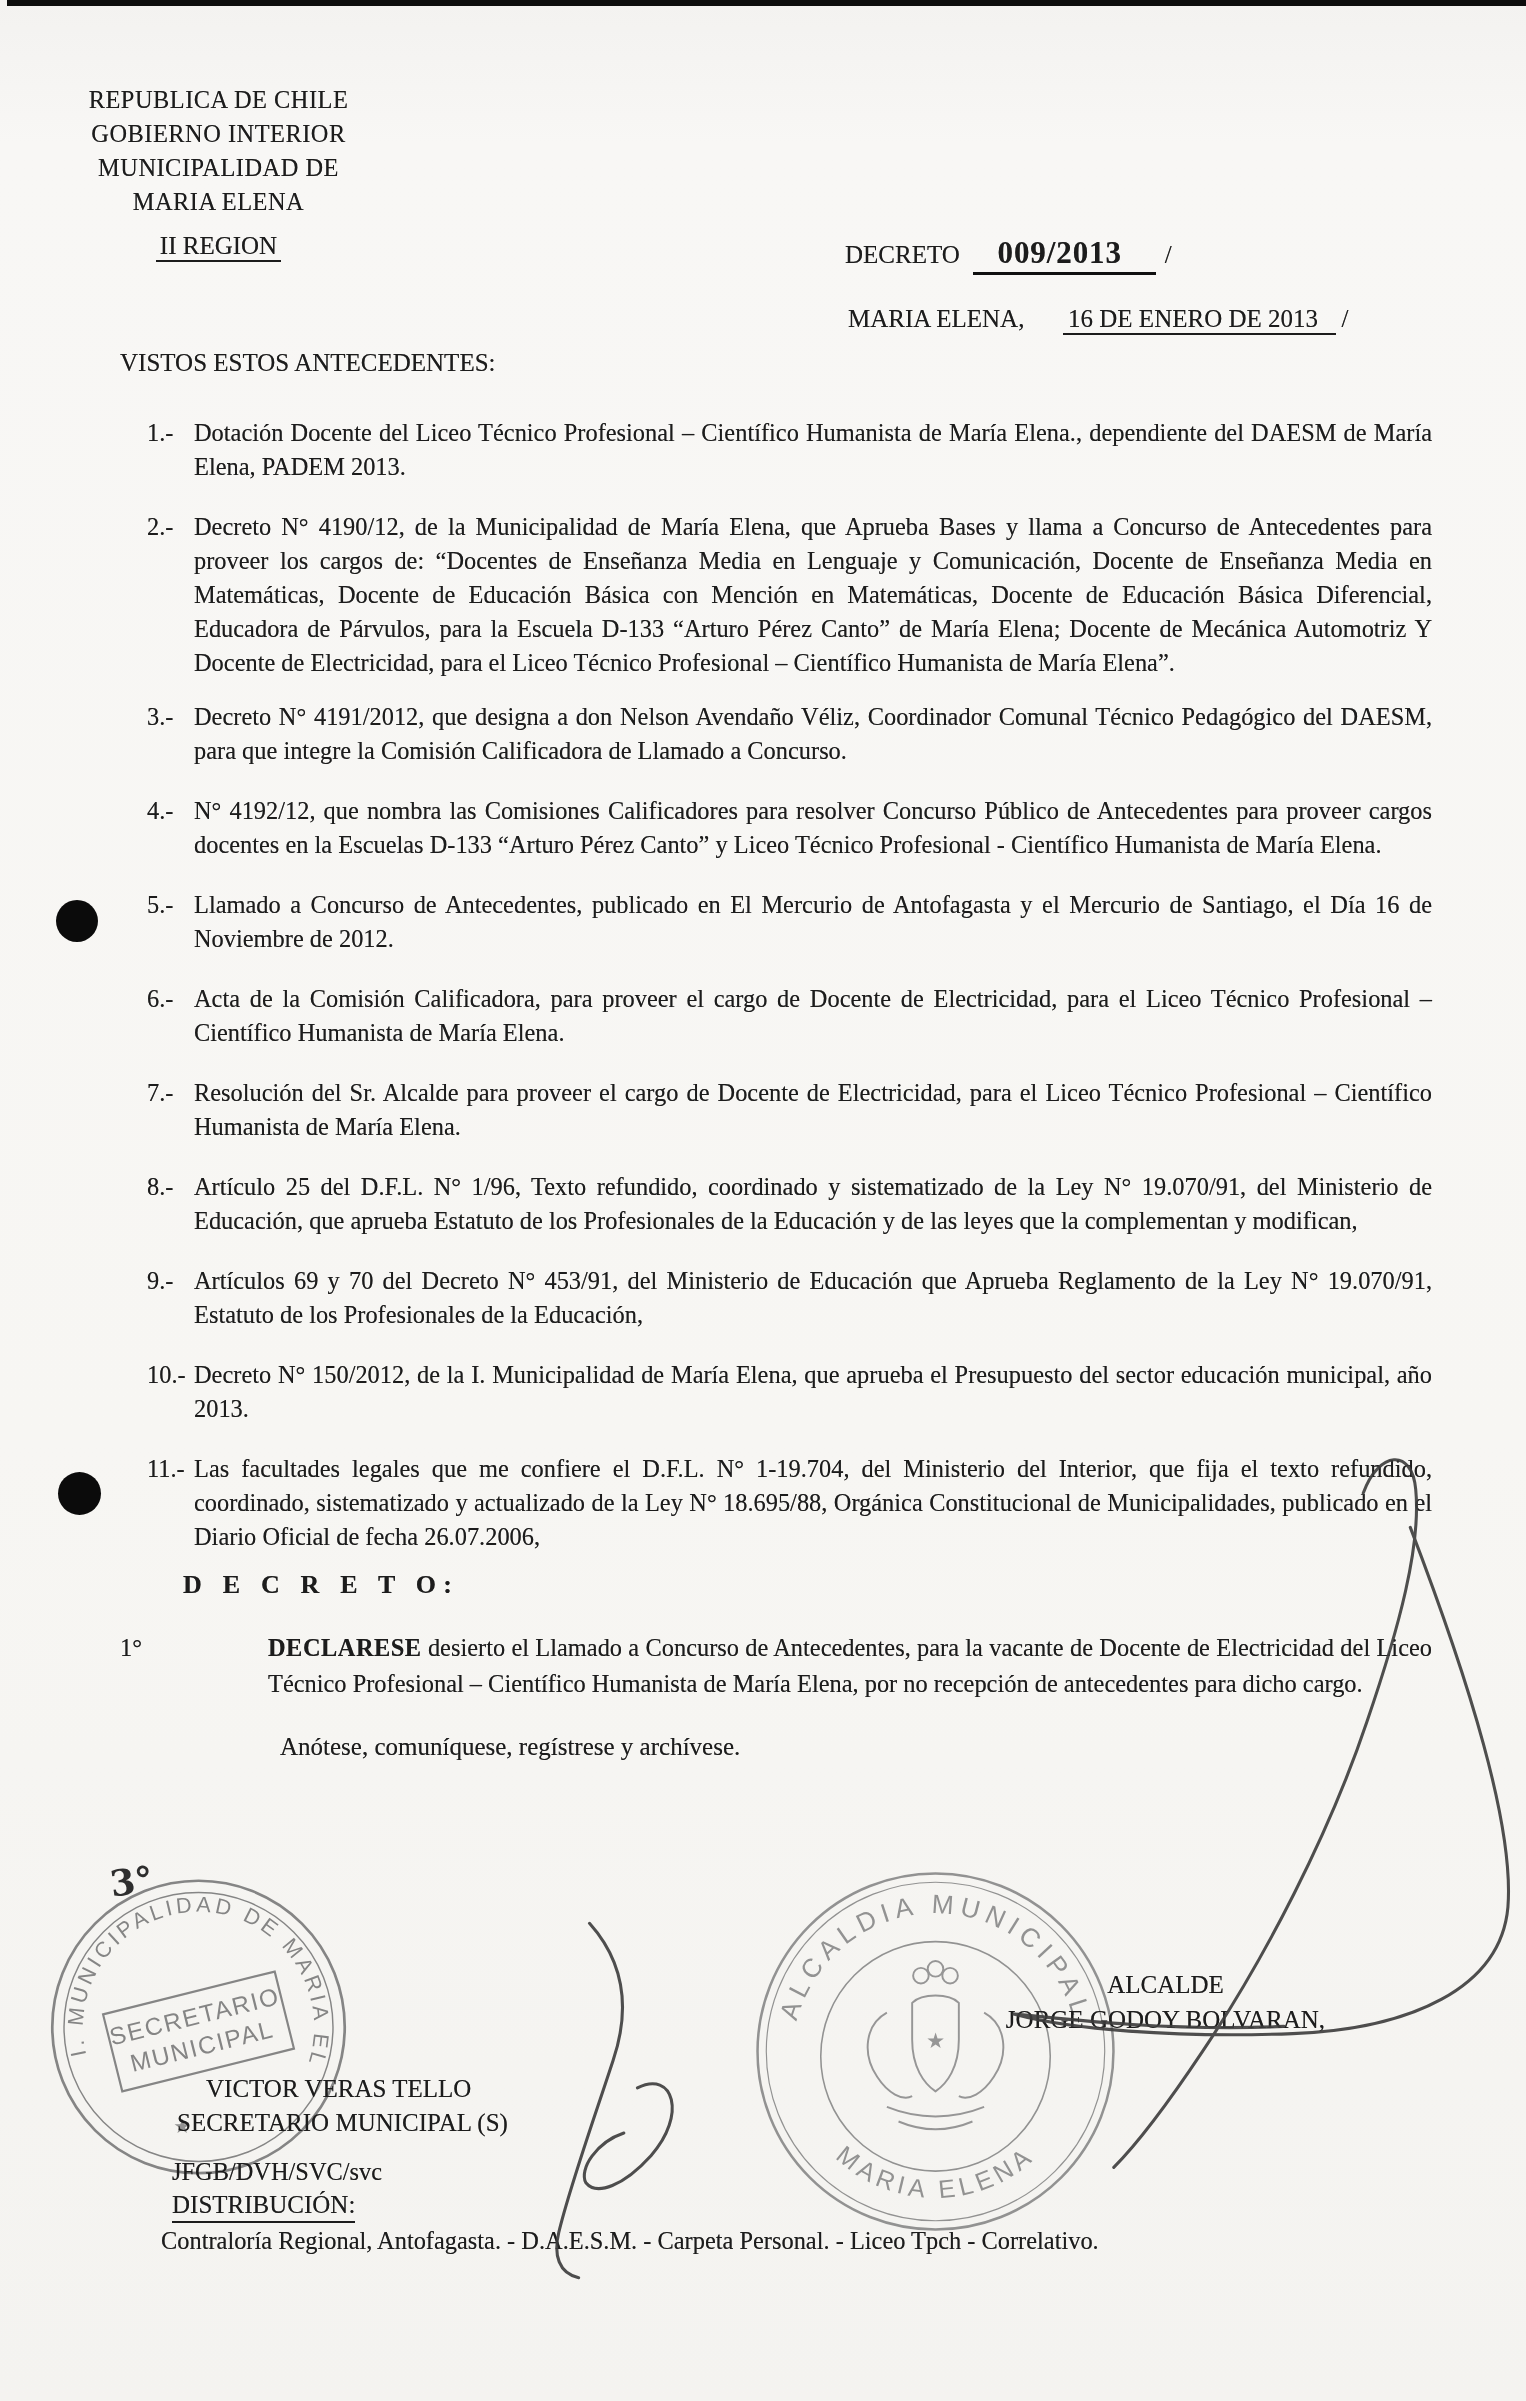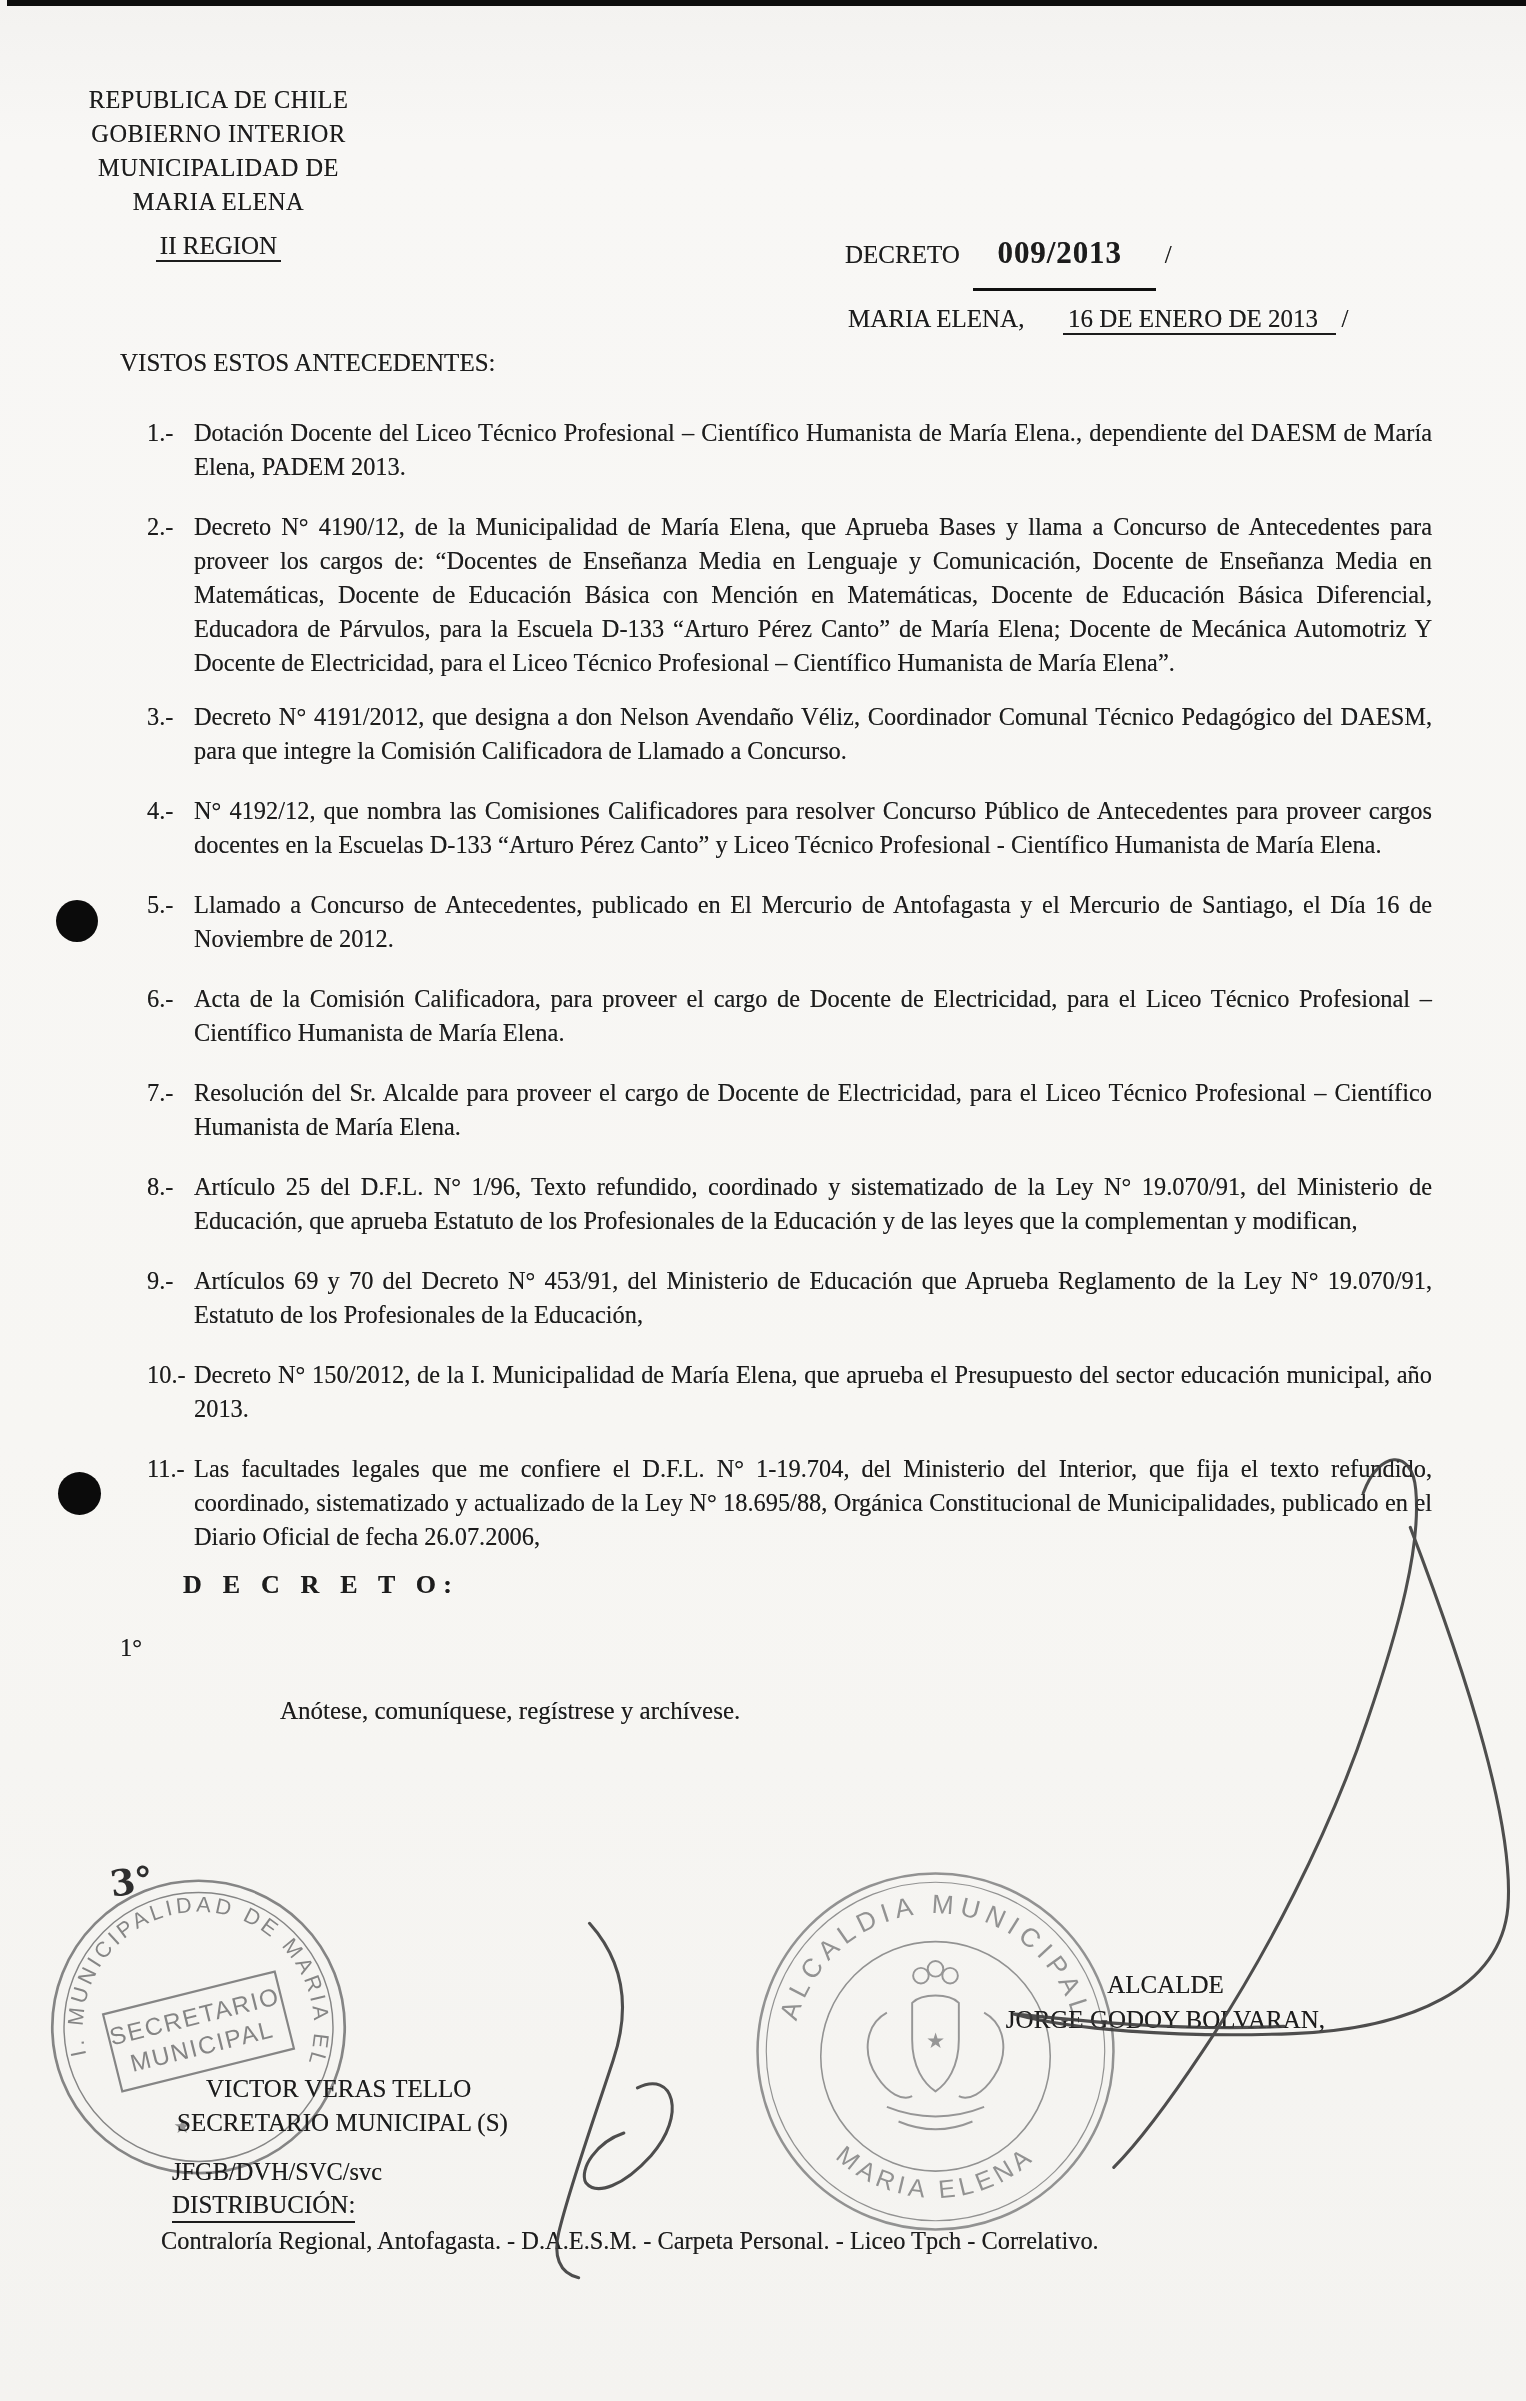--- a/index.html
+++ b/index.html
@@ -18,21 +18,21 @@
   .punch1{ left:56px; top:900px;  width:42px; height:42px; }
   .punch2{ left:58px; top:1472px; width:43px; height:43px; }
 
   
   .letterhead{ left:54px; top:83px; width:329px; text-align:center; font-size:24.4px; line-height:34px; letter-spacing:0.5px; }
   .region{ left:54px; top:232px; width:329px; text-align:center; font-size:25px; }
   .region span{ border-bottom:2.3px solid #1c1c1c; padding:0 3.6px 0.9px 3.6px; }
 
   
   .decree-line{ left:845px; top:235px; font-size:25px; white-space:nowrap; }
-  .decree-underline{ display:inline-block; border-bottom:3.2px solid #101010; padding:0 34px 17px 25px; margin-left:12.7px; }
+  .decree-underline{ display:inline-block; border-bottom:3.2px solid #101010; padding:0 34px 1px 25px; margin-left:12.7px; }
   .decree-num{ font-weight:bold; font-size:31px; letter-spacing:0.9px; }
   .decree-slash{ margin-left:9px; }
   .date-line{ left:848px; top:305px; font-size:25px; white-space:nowrap; }
   .date-underline{ border-bottom:2.3px solid #1c1c1c; padding:0 18px 0.9px 5.4px;margin-left:32px; }
   .date-slash{ margin-left:5.4px; }
 
   
   .doc-col{ left:120px; top:346px; width:1312px; z-index:2; }
   .vistos{ font-size:25px; line-height:34px; margin:0 0 36px 0; }
   ol.items{ list-style:none; margin:0; padding:0 0 0 27px; }
@@ -135,20 +135,21 @@
     <li class="last">
         <span class="num">11.-</span>
         <span class="itx">Las facultades legales que me confiere el D.F.L. N° 1-19.704, del Ministerio del Interior, que fija el texto refundido, coordinado, sistematizado y actualizado de la Ley N° 18.695/88, Orgánica Constitucional de Municipalidades, publicado en el Diario Oficial de fecha 26.07.2006,</span>
       </li>
   </ol>
 
   <div class="decreto-h">D E C R E T O:</div>
 
   <div class="resolution">
     <span class="rnum">1°</span>
+    <span class="rtx"><span class="lead">DECLARESE</span><span> desierto el Llamado  a Concurso de Antecedentes,  para la vacante de Docente de Electricidad del  Liceo Técnico Profesional – Científico Humanista de María Elena, por no recepción de antecedentes para dicho cargo.</span></span>
   </div>
 
   <div class="closing">Anótese, comuníquese, regístrese y archívese.</div>
 </div>
 
 <svg class="abs stamp stamp-left" width="325" height="343" viewBox="0 0 360 380">
   <g fill="none" stroke="#7c7c7c">
     <circle cx="180" cy="185" r="162" stroke-width="3"></circle>
     <circle cx="180" cy="185" r="149" stroke-width="1.6"></circle>
     <path id="lst" d="M 62,235 A 128 128 0 1 1 298,235" stroke="none"></path>

